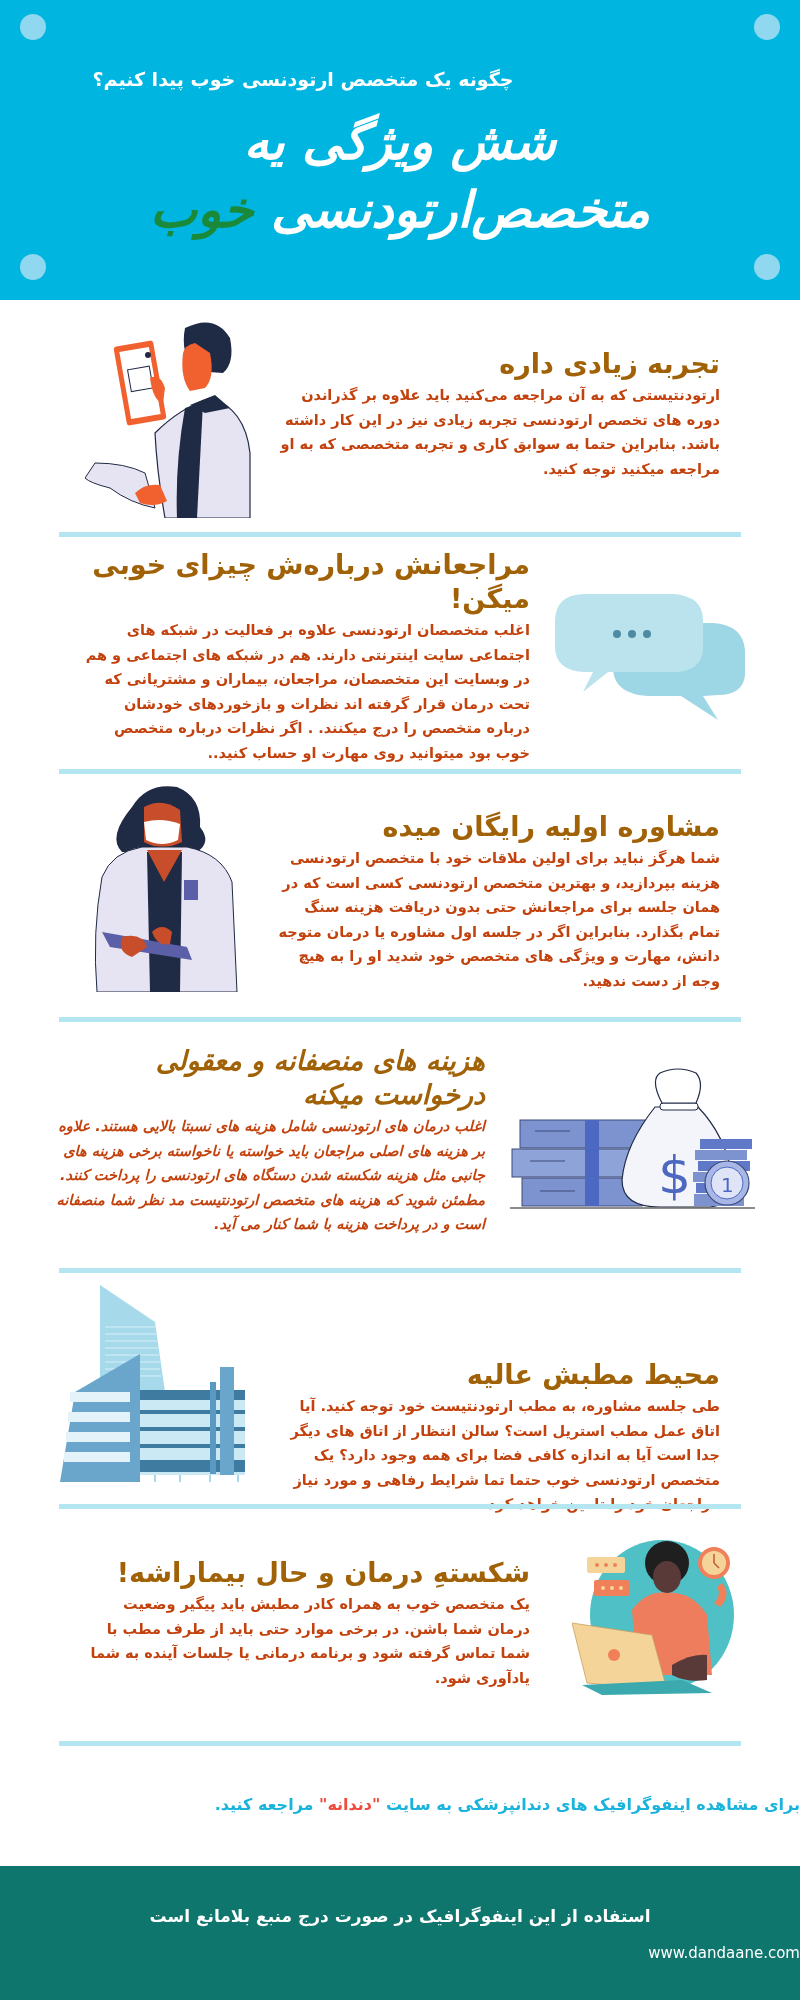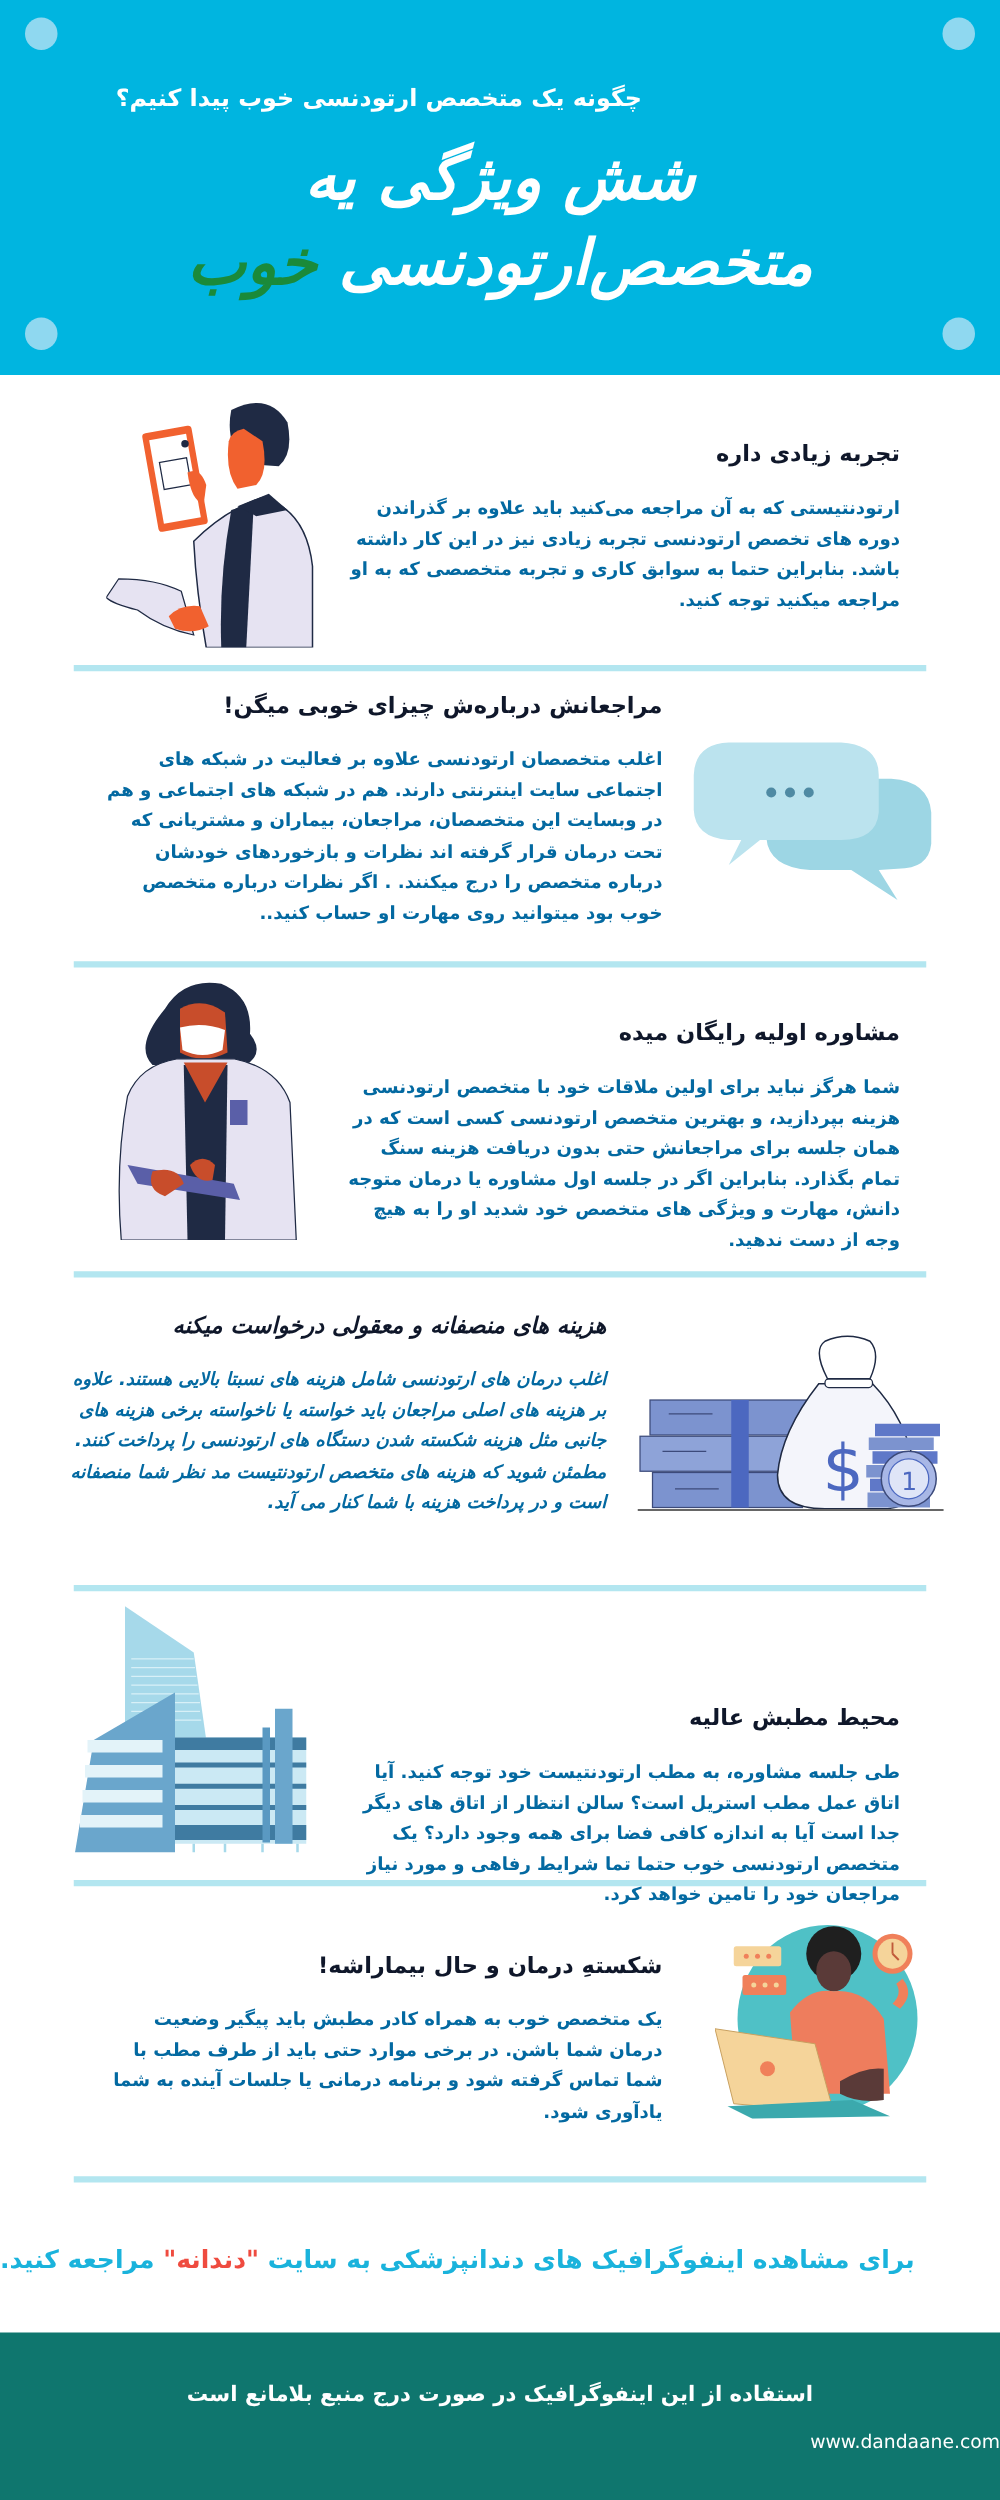--- a/index.html
+++ b/index.html
@@ -29,32 +29,32 @@
   .title1 { top: 112px; }
   .title2 { top: 180px; }
   .title2 .green { color: #1a8a3a; }
 
   .divider {
     position: absolute; left: 59px; width: 682px; height: 5px; background: #b3e6f0;
   }
 
   .section { position: absolute; direction: rtl; }
   .sec-title {
-    color: #0f172a; font-weight: bold; font-size: 18px; line-height: 34px;
+    color: #a16207; font-weight: bold; font-size: 27px; line-height: 34px;
   }
   .sec-body {
-    color: #0369a1; font-weight: bold; font-size: 14.5px; line-height: 24.5px; margin-top: 14px;
+    color: #c2410c; font-weight: bold; font-size: 14.5px; line-height: 24.5px; margin-top: 2px;
   }
 
   .illus { position: absolute; }
   .illus svg { display: block; }
 
   .cta {
-    position: absolute; left: 0; top: 1795px; width: 800px; text-align: left;
-    direction: rtl; font-size: 20px; font-weight: bold; color: #1ab3dc;
+    position: absolute; left: 0; top: 1795px; width: 800px; text-align: right;
+    direction: rtl; font-size: 16px; font-weight: bold; color: #1ab3dc;
   }
   .cta .red { color: #ef4b3f; }
 
   .footer {
     position: absolute; left: 0; top: 1866px; width: 800px; height: 134px; background: #0f766e;
   }
   .footer-text {
     position: absolute; left: 0; top: 40px; width: 800px; text-align: center; direction: rtl;
     color: #ffffff; font-size: 17px; font-weight: bold;
   }

